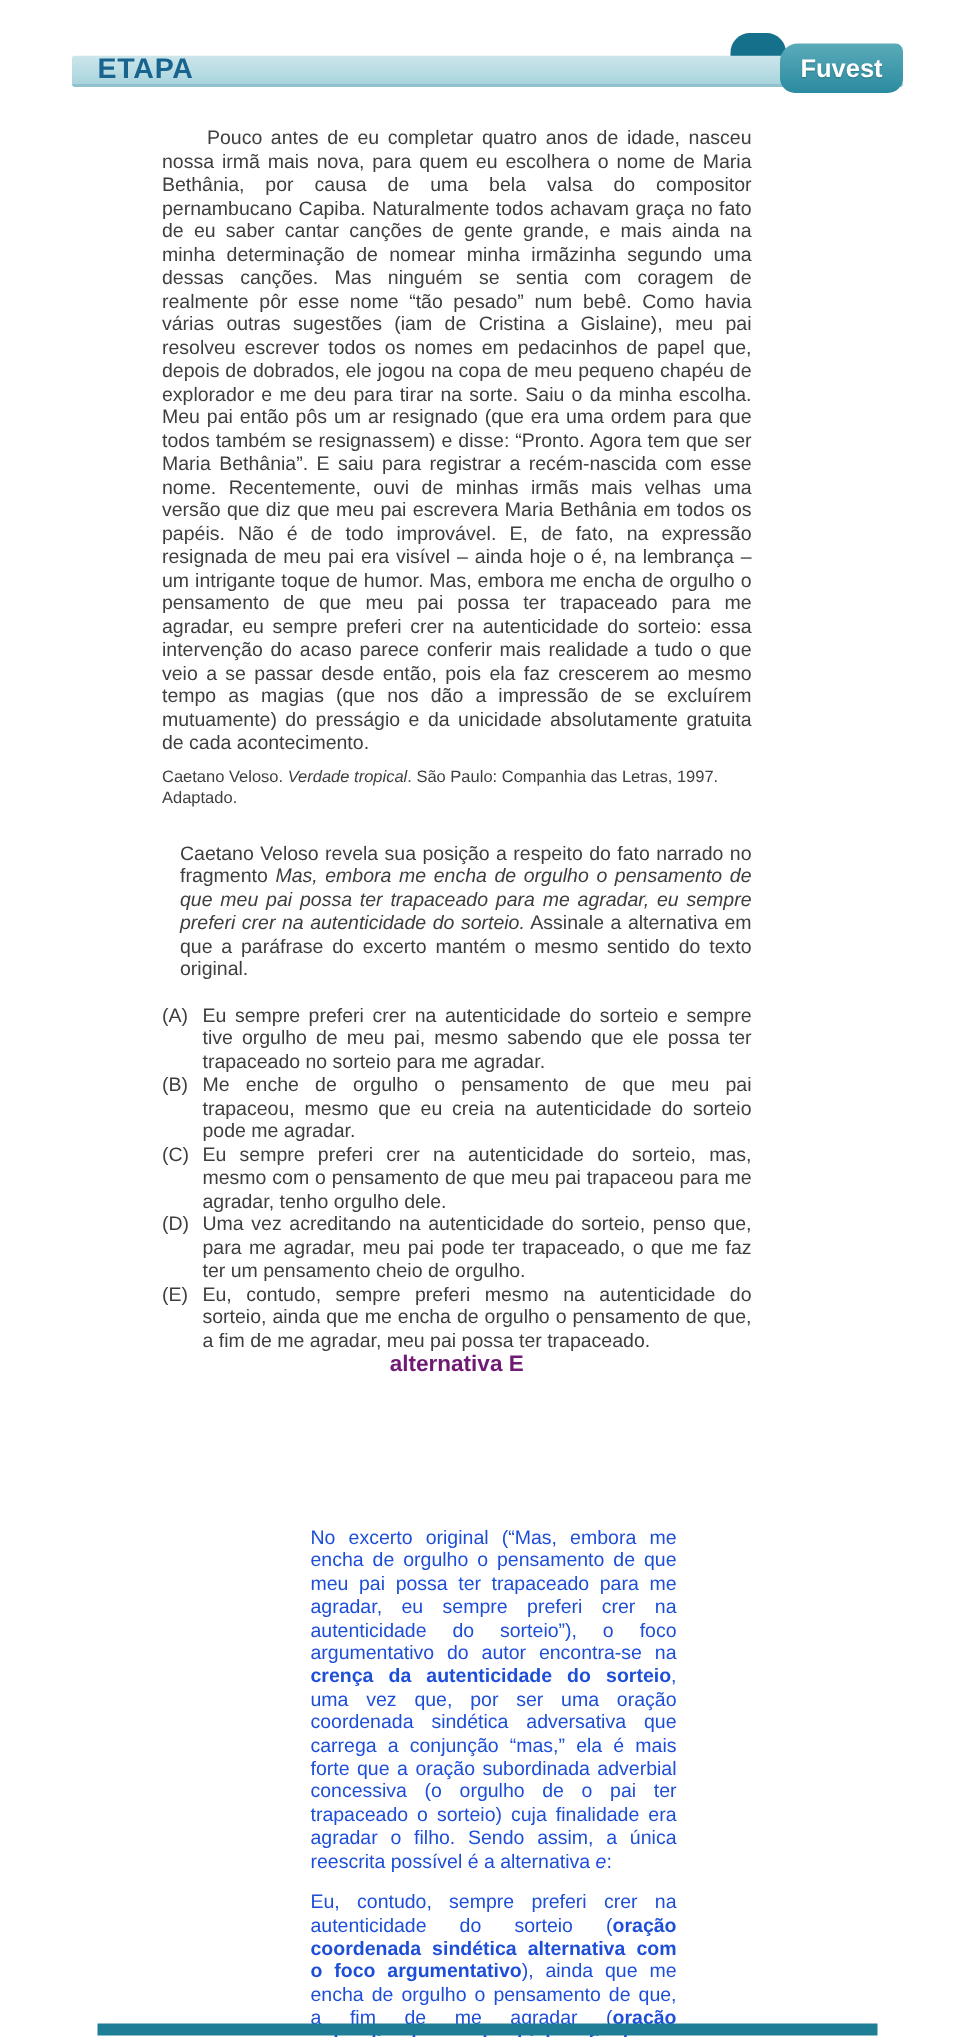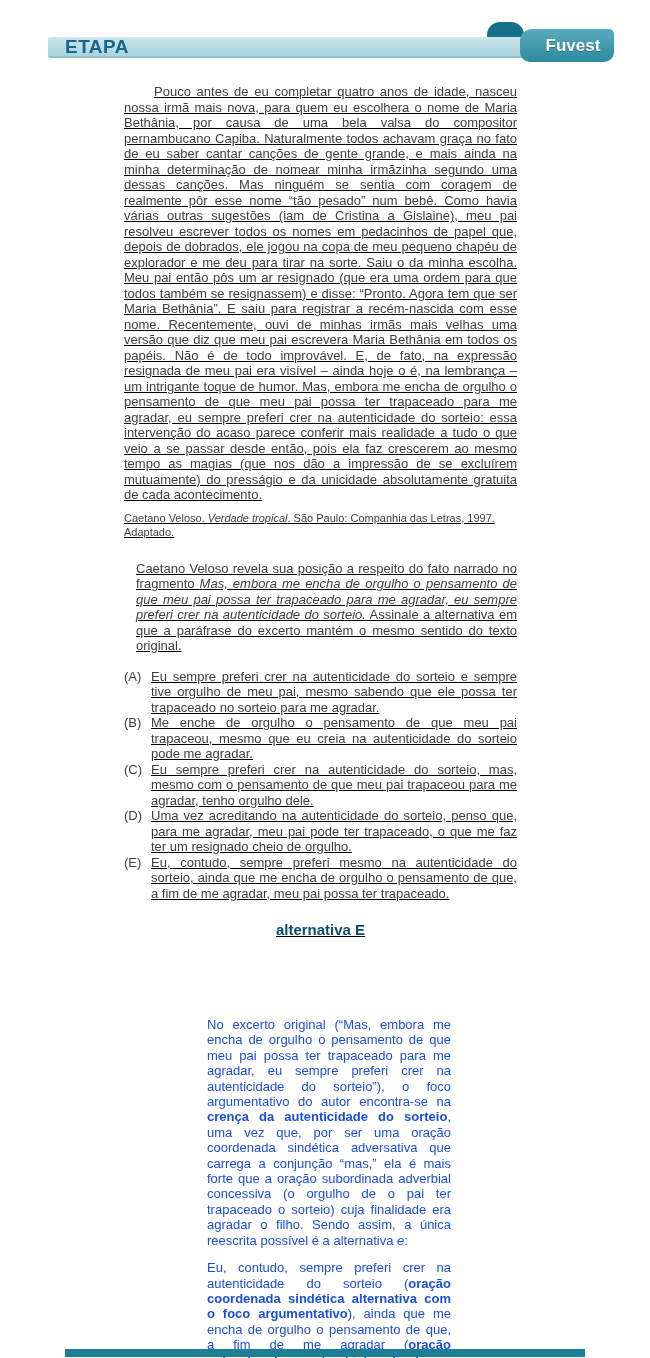--- a/index.html
+++ b/index.html
@@ -28,51 +28,51 @@
   .hdr-brand {
     position: absolute; left: 65px; top: 36px;
     font-size: 19px; font-weight: bold; letter-spacing: 0.5px;
     color: #19648e;
   }
   .hdr-tab {
     position: absolute; left: 520px; top: 29px;
     width: 82px; height: 33px;
     background: linear-gradient(#5aabb9, #2b8ba0);
     border-radius: 12px 5px 10px 10px;
-    display: flex; align-items: center; justify-content: center; padding-left: 12px;
+    display: flex; align-items: center; justify-content: center;
   }
   .hdr-tab span {
     color: #ffffff; font-weight: bold; font-size: 17px;
     text-shadow: 0 1px 1px rgba(0,0,0,0.25);
   }
 
   
-  .col-main { position: absolute; left: 124px; top: 84px; width: 393px; text-decoration: underline; }
+  .col-main { position: absolute; left: 108px; top: 84px; width: 393px; }
   .passage {
     margin: 0; text-align: justify;
     font-size: 13px; line-height: 15.5px; color: #3e3e3e;
     text-indent: 30px;
   }
   .citation {
     margin: 8px 0 0 0; text-align: left;
     font-size: 11px; line-height: 14px; color: #3e3e3e;
   }
   .question {
     margin: 22px 0 0 12px; text-align: justify;
     font-size: 13px; line-height: 15.5px; color: #3e3e3e;
   }
   .options { margin-top: 15px; }
   .option {
     position: relative; padding-left: 27px;
     text-align: justify; font-size: 13px; line-height: 15.5px; color: #3e3e3e;
   }
   .option .opt-label { position: absolute; left: 0; top: 0; }
   .answer-heading {
-    margin-top: 20px; text-align: center;
-    font-size: 15px; font-weight: bold; color: #0c4a6e;
+    text-align: center;
+    font-size: 15px; font-weight: bold; color: #701a75;
   }
 
   
   .col-expl { position: absolute; left: 195px; top: 1005px; width: 268px; }
   .expl {
     margin: 12px; text-align: justify;
     font-size: 13px; line-height: 15.4px; color: #1d4ed8;
   }
   .rich b { font-weight: bold; }
   .rich i { font-style: italic; }
@@ -111,21 +111,21 @@
       <div class="option">
         <span class="opt-label">(B)</span>
         <span>Me enche de orgulho o pensamento de que meu pai trapaceou, mesmo que eu creia na autenticidade do sorteio pode me agradar.</span>
       </div>
       <div class="option">
         <span class="opt-label">(C)</span>
         <span>Eu sempre preferi crer na autenticidade do sorteio, mas, mesmo com o pensamento de que meu pai trapaceou para me agradar, tenho orgulho dele.</span>
       </div>
       <div class="option">
         <span class="opt-label">(D)</span>
-        <span>Uma vez acreditando na autenticidade do sorteio, penso que, para me agradar, meu pai pode ter trapaceado, o que me faz ter um resignado cheio de orgulho.</span>
+        <span>Uma vez acreditando na autenticidade do sorteio, penso que, para me agradar, meu pai pode ter trapaceado, o que me faz ter um pensamento cheio de orgulho.</span>
       </div>
       <div class="option">
         <span class="opt-label">(E)</span>
         <span>Eu, contudo, sempre preferi mesmo na autenticidade do sorteio, ainda que me encha de orgulho o pensamento de que, a fim de me agradar, meu pai possa ter trapaceado.</span>
       </div>
     </div>
 
     <div class="answer-heading">alternativa E</div>
   </div>
 

